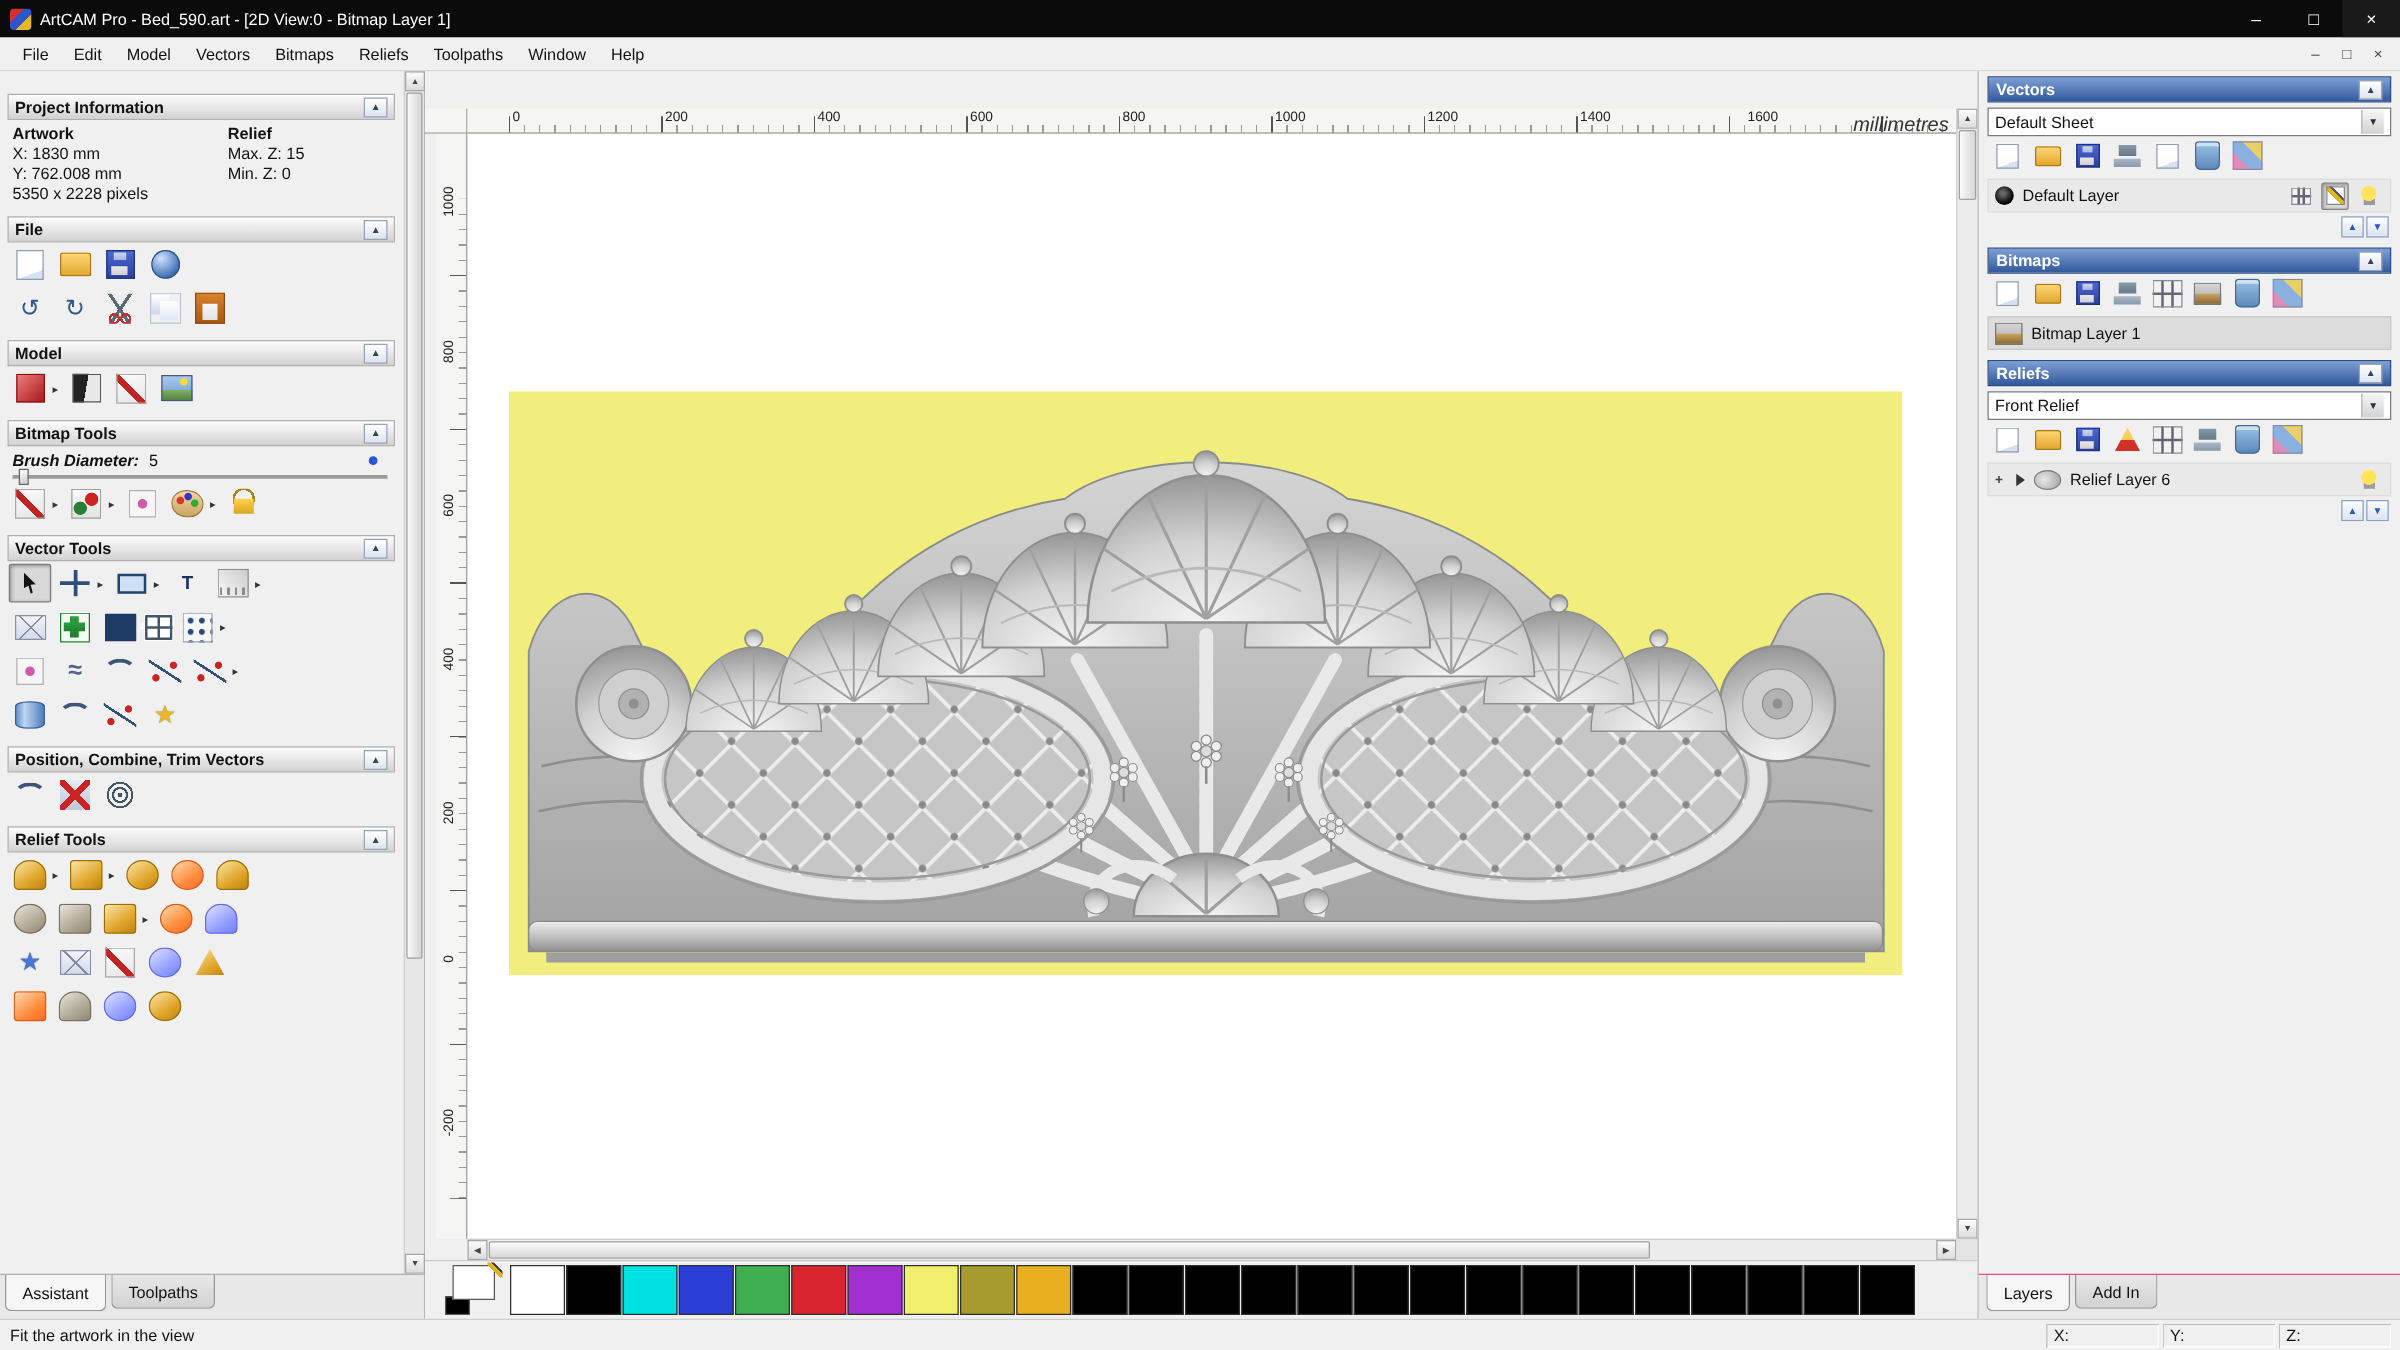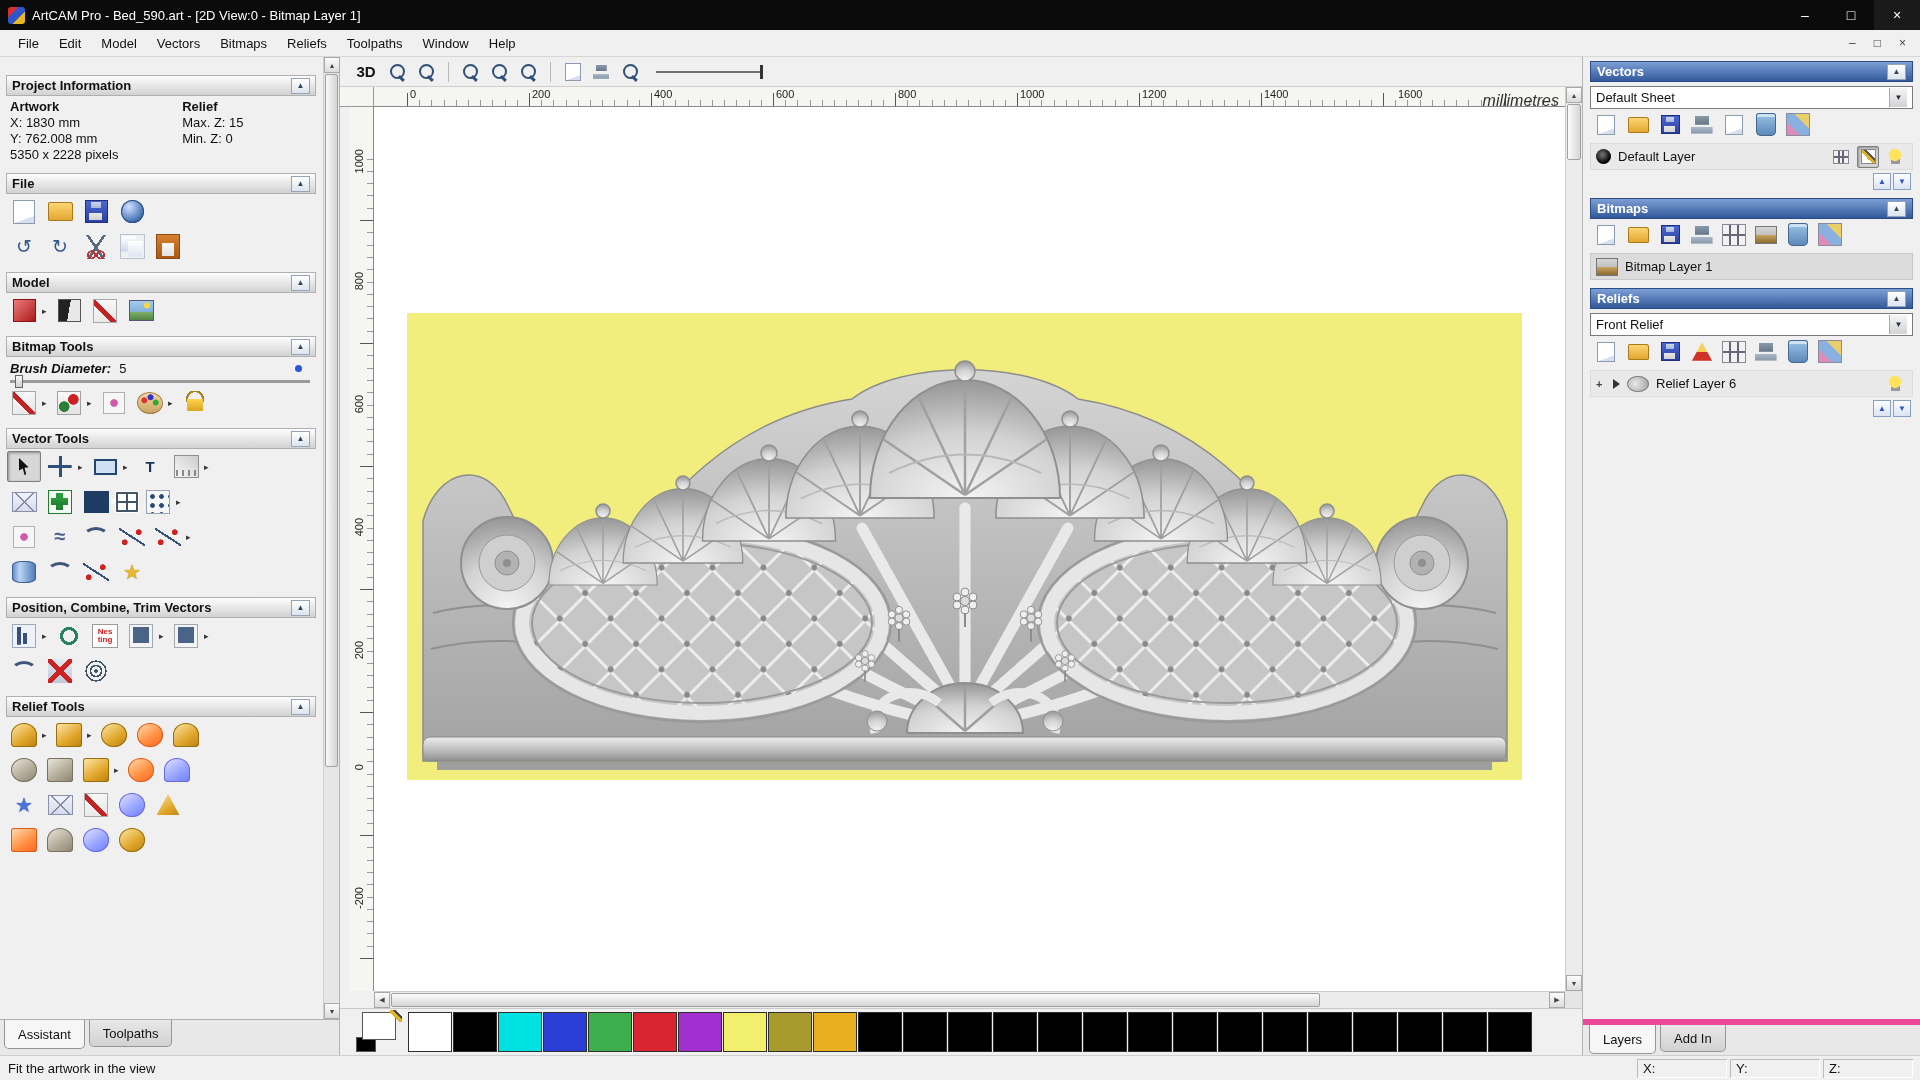--- a/index.html
+++ b/index.html
@@ -277,21 +277,21 @@
 
   
   #right-panel { position:absolute; left:1582px; top:57px; width:338px; bottom:25px;
       background:#f0f0f0; border-left:1px solid #b5b5b5; }
   .rp-content { position:absolute; left:0; top:0; right:0; bottom:36px; overflow:hidden; padding:0 7px; }
   .layer-row { height:27px; display:flex; align-items:center; gap:7px; padding:0 5px;
       background:#e9e9e9; border:1px solid #dcdcdc; margin-top:3px; }
   .layer-row.sel { background:#dcdcdc; border-color:#c8c8c8; }
   .layer-right { margin-left:auto; display:flex; align-items:center; gap:3px; }
   .ud-row { display:flex; justify-content:flex-end; margin-top:3px; padding-right:2px; }
-  .rp-tabs { position:absolute; left:0; right:0; bottom:0; height:36px; border-top:6px solid #ec4899;
+  .rp-tabs { position:absolute; left:0; right:0; bottom:0; height:36px; border-top:1px solid #ec4899;
       display:flex; align-items:flex-start; padding:0 6px; background:#e8e8e8; }
   .tri-right { width:0; height:0; border-top:5px solid transparent; border-bottom:5px solid transparent;
       border-left:7px solid #333; }
   .plus-mini { font-size:11px; color:#444; font-weight:bold; width:10px; }
   .plus-mini::before { content:"+"; }
 
   
   #statusbar { position:absolute; left:0; bottom:0; width:1920px; height:25px; background:#f0f0f0;
       border-top:1px solid #cfcfcf; display:flex; align-items:center; }
   .status-msg { padding-left:8px; }
@@ -499,42 +499,20 @@
           <div class="a-node"></div>
         </div>
       <div class="tb a-star"></div>
     </div>
 
     <div class="sec-head">
       <span>Position, Combine, Trim Vectors</span>
       <span class="rollup"></span>
     </div>
     <div class="row">
-      <div class="tb">
-          <div class="a-alignL"></div>
-        </div>
-      <span class="fly"></span>
-      <div class="tb">
-          <div class="a-ring"></div>
-        </div>
-      <div class="tb">
-          <div class="a-nesting">
-            <span class="glyph-s">Nes ting</span>
-          </div>
-        </div>
-      <div class="tb">
-          <div class="a-blocks"></div>
-        </div>
-      <span class="fly"></span>
-      <div class="tb">
-          <div class="a-blocks"></div>
-        </div>
-      <span class="fly"></span>
-    </div>
-    <div class="row">
       <div class="tb a-curve"></div>
       <div class="tb">
           <div class="a-weld"></div>
         </div>
       <div class="tb">
           <div class="a-spiral"></div>
         </div>
     </div>
 
     <div class="sec-head">
@@ -615,38 +593,20 @@
     <div class="sb-btn bottom">▼</div>
   </div>
 
   <div class="lp-tabs">
     <div class="tab active">Assistant</div>
     <div class="tab">Toolpaths</div>
   </div>
 </div>
 
 <div id="view-area">
-  <div class="view-toolbar">
-    <div class="vt vt-3d">3D</div>
-    <div class="vt mag"></div>
-    <div class="vt mag"></div>
-    <div class="vsep"></div>
-    <div class="vt mag"></div>
-    <div class="vt mag"></div>
-    <div class="vt mag"></div>
-    <div class="vsep"></div>
-    <div class="vt">
-        <div class="a-page" style="width:16px;height:18px"></div>
-      </div>
-    <div class="vt">
-        <div class="a-stamp" style="width:18px;height:16px"></div>
-      </div>
-    <div class="vt mag"></div>
-    <div class="zoomline"></div>
-  </div>
 
   <div class="ruler-corner"></div>
   <div class="left-gutter"></div>
   <div class="ruler-top">
     <span class="rt-unit">millimetres</span>
   <span class="rt-num" style="left: 36px;">0</span>
       <span class="rt-num" style="left: 158px;">200</span>
       <span class="rt-num" style="left: 280px;">400</span>
       <span class="rt-num" style="left: 402px;">600</span>
       <span class="rt-num" style="left: 524px;">800</span>

